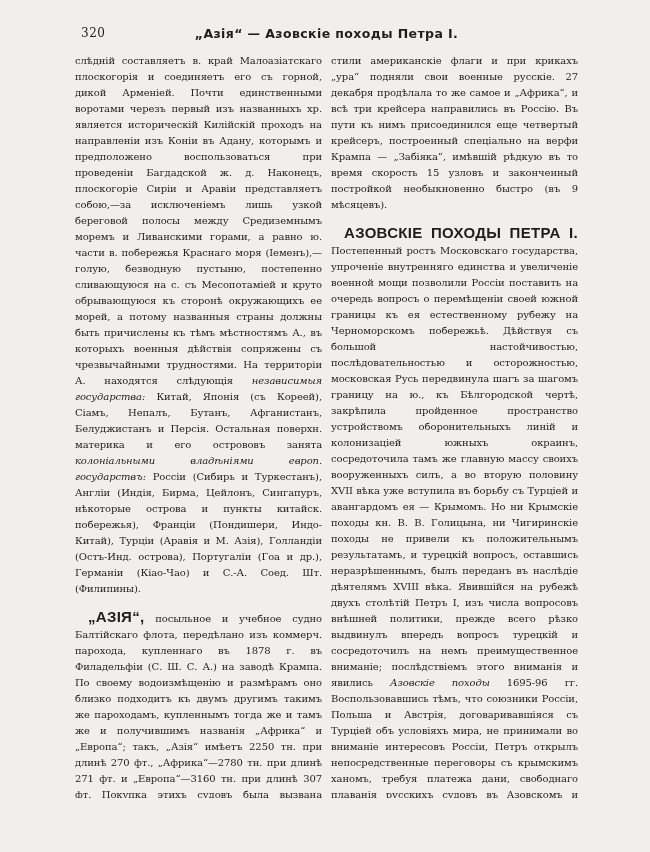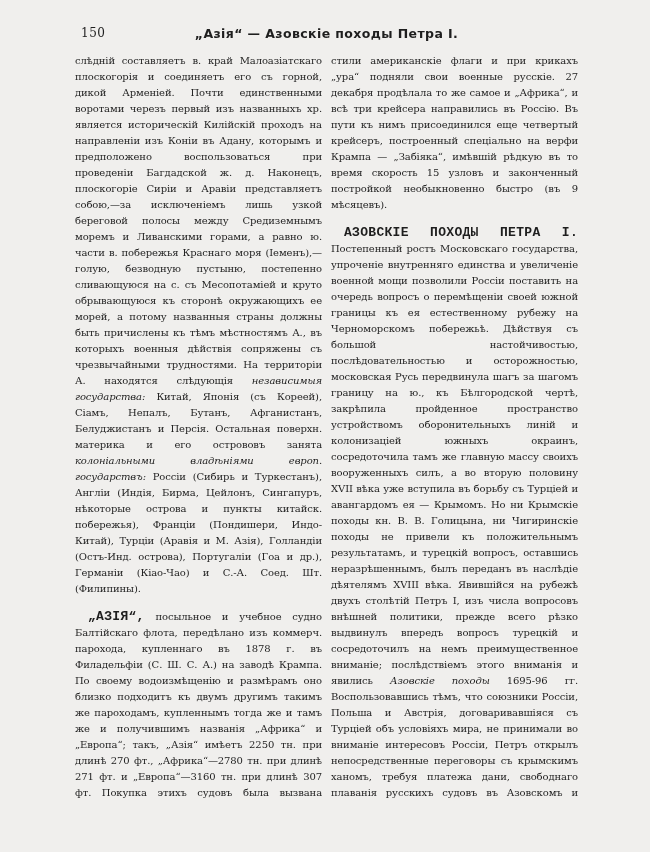--- a/index.html
+++ b/index.html
@@ -64,32 +64,32 @@
     margin: 0;
   }
   .para.indent {
     text-indent: 13px;
   }
   .para.entry {
     margin-top: 12px;
   }
   .it { font-style: italic; }
   .bd {
-    font-family: Liberation Mono, monospace;
+    font-family: Liberation Sans, sans-serif;
     font-weight: bold;
-    font-size: 13px;
+    font-size: 15px;
     letter-spacing: 0.3px;
   }
 </style>
 </head>
 <body>
 
 <div class="page">
   <div class="running-header">
-    <span class="page-number">150</span>
+    <span class="page-number">320</span>
     <div class="header-title">„Азія“ — Азовскіе походы Петра I.</div>
   </div>
 
   <div class="columns">
     <div class="col">
         <p class="para"><span>слѣдній составляетъ в. край Малоазіатскаго плоскогорія и соединяетъ его съ горной, дикой Арменіей. Почти единственными воротами черезъ первый изъ названныхъ хр. является историческій Килійскій проходъ на направленіи изъ Коніи въ Адану, которымъ и предположено воспользоваться при проведеніи Багдадской ж. д. Наконецъ, плоскогоріе Сиріи и Аравіи представляетъ собою,—за исключеніемъ лишь узкой береговой полосы между Средиземнымъ моремъ и Ливанскими горами, а равно ю. части в. побережья Краснаго моря (Іеменъ),—голую, безводную пустыню, постепенно сливающуюся на с. съ Месопотаміей и круто обрывающуюся къ сторонѣ окружающихъ ее морей, а потому названныя страны должны быть причислены къ тѣмъ мѣстностямъ А., въ которыхъ военныя дѣйствія сопряжены съ чрезвычайными трудностями. На территоріи А. находятся слѣдующія </span><span class="it">независимыя государства:</span><span> Китай, Японія (съ Кореей), Сіамъ, Непалъ, Бутанъ, Афганистанъ, Белуджистанъ и Персія. Остальная поверхн. материка и его острововъ занята </span><span class="it">колоніальными владѣніями европ. государствъ:</span><span> Россіи (Сибирь и Туркестанъ), Англіи (Индія, Бирма, Цейлонъ, Сингапуръ, нѣкоторые острова и пункты китайск. побережья), Франціи (Пондишери, Индо-Китай), Турціи (Аравія и М. Азія), Голландіи (Остъ-Инд. острова), Португаліи (Гоа и др.), Германіи (Кіао-Чао) и С.-А. Соед. Шт. (Филипины).</span></p>
         <p class="para indent entry"><span class="bd">„АЗІЯ“,</span><span> посыльное и учебное судно Балтійскаго флота, передѣлано изъ коммерч. парохода, купленнаго въ 1878 г. въ Филадельфіи (С. Ш. С. А.) на заводѣ Крампа. По своему водоизмѣщенію и размѣрамъ оно близко подходитъ къ двумъ другимъ такимъ же пароходамъ, купленнымъ тогда же и тамъ же и получившимъ названія „Африка“ и „Европа“; такъ, „Азія“ имѣетъ 2250 тн. при длинѣ 270 фт., „Африка“—2780 тн. при длинѣ 271 фт. и „Европа“—3160 тн. при длинѣ 307 фт. Покупка этихъ судовъ была вызвана слѣдующими обстоятельствами: успѣхи русскаго оружія въ войнѣ съ Турціей съ 1877—78 гг. вызвали вмѣшательство Англіи, опасавшейся чрезмѣрнаго усиленія Россіи. Чтобы отвлечь вниманіе Англіи было рѣшено произвести морскую демонстрацію на ея торговыхъ путяхъ, для чего, за неимѣніемъ въ русскомъ флотѣ быстроходныхъ крейсеровъ, пріобрѣсти таковые въ Соед. Штатахъ Сѣв. Америки, дружественной Россіи. Быстро набравъ комплектъ команды и офицеровъ, экспедиція вышла 1 апрѣля 1878 г. изъ Балтійскаго порта на пароходѣ Гамб.-Амер. линіи „Цимбрія“ и 16-го апрѣля уже была въ Америкѣ. Черезъ нѣсколько дней послѣ этого весь міръ зналъ о рѣшительной мѣрѣ, предпринятой русскими, т. к. мѣстныя газеты быстро разнесли вѣсть о покупкѣ крейсеровъ и о русскомъ крейсерствѣ въ океанѣ. На заводѣ Крампа въ Филадельфіи были куплены быстроходные по тому времени пароходы „Columbia“, „Saratoga“ и „State of California“, переименованные въ крейсеры „Азія“, „Африка“ и „Европа“. Командиромъ перваго былъ назначенъ к.-лейт. Авеланъ, второго — к.-лейт. Алексѣевъ, третьяго — к.-лейт. Гриппенбергъ. Работа по перестройкѣ и приспособленію судовъ для крейсерскихъ цѣлей шла съ рѣдкой быстротой, и 21 декабря „Европа“ и „Азія“, покончивъ всѣ расчеты съ берегомъ, вышли въ океанъ. Отойдя мили три отъ берега, они спу-</span></p>
       </div>
     <div class="col">
         <p class="para"><span>стили американскіе флаги и при крикахъ „ура“ подняли свои военные русскіе. 27 декабря продѣлала то же самое и „Африка“, и всѣ три крейсера направились въ Россію. Въ пути къ нимъ присоединился еще четвертый крейсеръ, построенный спеціально на верфи Крампа — „Забіяка“, имѣвшій рѣдкую въ то время скорость 15 узловъ и законченный постройкой необыкновенно быстро (въ 9 мѣсяцевъ).</span></p>

